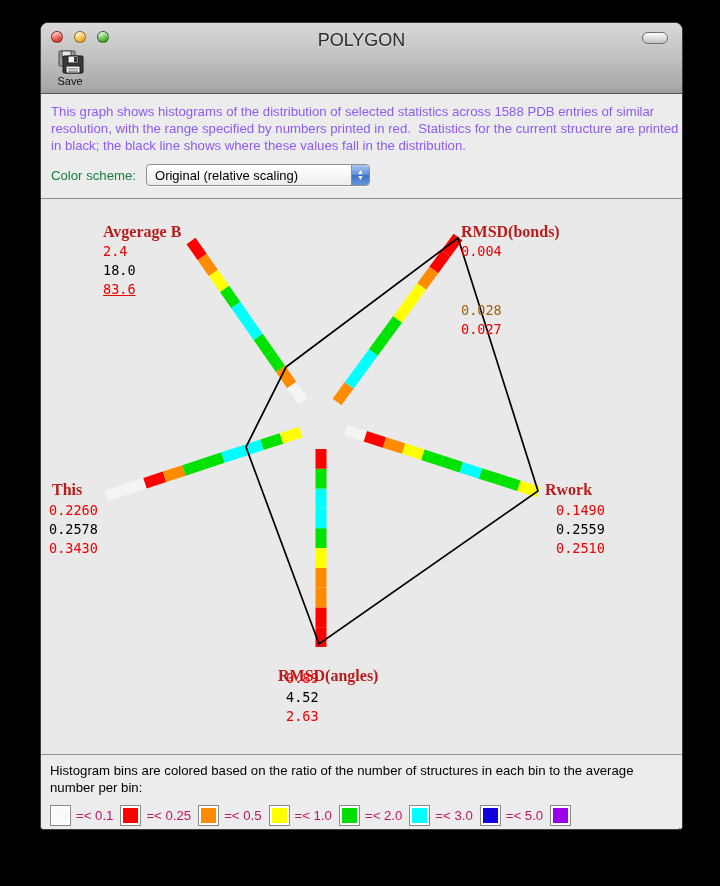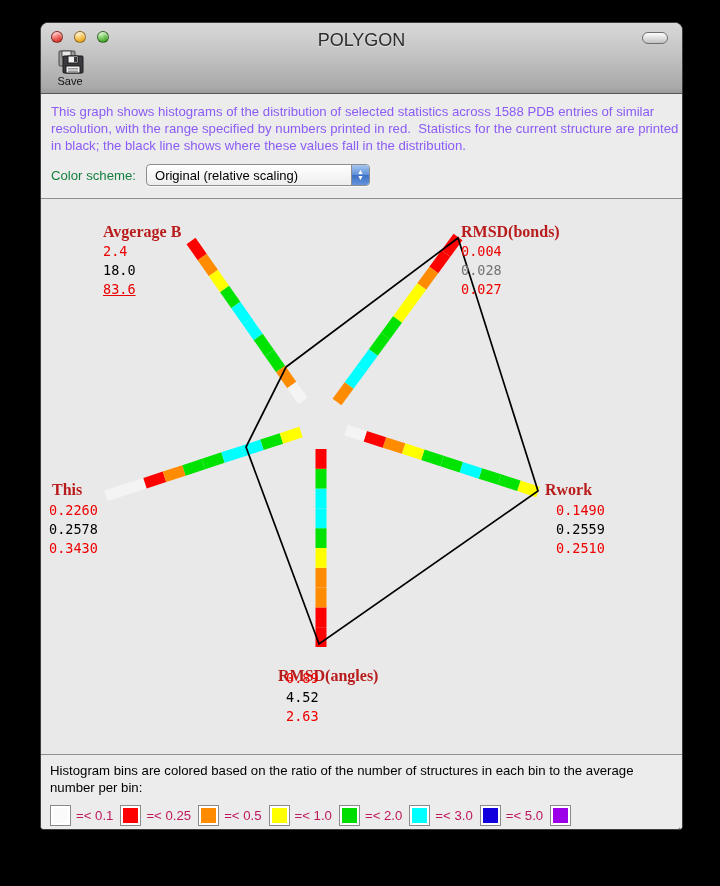--- a/index.html
+++ b/index.html
@@ -144,21 +144,21 @@
         <line x1="162.5" y1="265" x2="182" y2="258.6" stroke="#00e300" stroke-width="11"></line>
         <line x1="182" y1="258.6" x2="201.5" y2="252.2" stroke="#00ffff" stroke-width="11"></line>
         <line x1="201.5" y1="252.2" x2="221" y2="245.8" stroke="#00ffff" stroke-width="11"></line>
         <line x1="221" y1="245.8" x2="240.5" y2="239.4" stroke="#00e300" stroke-width="11"></line>
         <line x1="240.5" y1="239.4" x2="260" y2="233" stroke="#ffff00" stroke-width="11"></line>
         <polygon points="245,168 417,39 497,292 278,445 205,248" fill="none" stroke="#000000" stroke-width="1.7" stroke-linejoin="miter"></polygon>
       </svg>
   <div class="axis-label" style="left: 62px; top: 24px;">Avgerage B</div>
       <div class="axis-values" style="left: 62px; top: 43px;"><div style="color: rgb(238, 0, 0);">2.4</div><div style="color: rgb(0, 0, 0);">18.0</div><div style="color: rgb(238, 0, 0); text-decoration: underline;">83.6</div></div>
       <div class="axis-label" style="left: 420px; top: 24px;">RMSD(bonds)</div>
-      <div class="axis-values" style="left: 420px; top: 43px;"><div style="color: rgb(238, 0, 0);">0.004</div><div style="color: #737373;">0.028</div><div style="color: rgb(238, 0, 0);">0.027</div></div>
+      <div class="axis-values" style="left: 420px; top: 43px;"><div style="color: rgb(238, 0, 0);">0.004</div><div style="color: #a16207; margin-top: 40px;">0.028</div><div style="color: rgb(238, 0, 0);">0.027</div></div>
       <div class="axis-label" style="left: 504px; top: 282px;">Rwork</div>
       <div class="axis-values" style="left: 501px; top: 302px; margin-left: 14px;"><div style="color: rgb(238, 0, 0);">0.1490</div><div style="color: rgb(0, 0, 0);">0.2559</div><div style="color: rgb(238, 0, 0);">0.2510</div></div>
       <div class="axis-label" style="left: 237px; top: 468px;">RMSD(angles)</div>
       <div class="axis-values" style="left: 245px; top: 470px; text-align: right;"><div style="color: rgb(238, 0, 0);">0.89</div><div style="color: rgb(0, 0, 0);">4.52</div><div style="color: rgb(238, 0, 0);">2.63</div></div>
       <div class="axis-label" style="left: 11px; top: 282px;">This</div>
       <div class="axis-values" style="left: 8px; top: 302px;"><div style="color: rgb(238, 0, 0);">0.2260</div><div style="color: rgb(0, 0, 0);">0.2578</div><div style="color: rgb(238, 0, 0);">0.3430</div></div>
     </div>
 
   <div class="footer-panel">
     <div class="footer-text">Histogram bins are colored based on the ratio of the number of structures in each bin to the average number per bin:</div>

